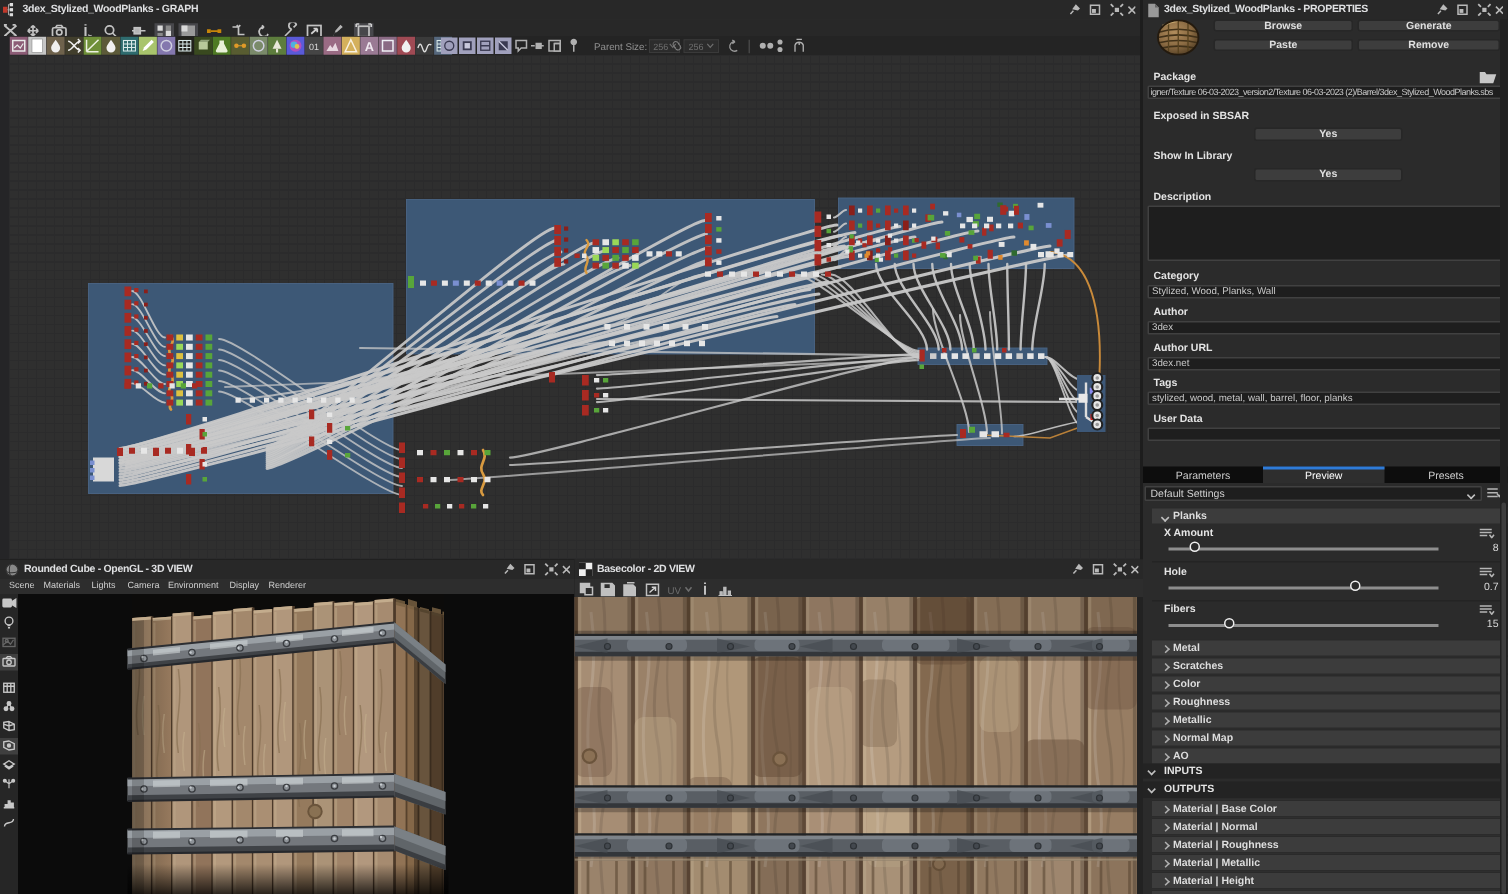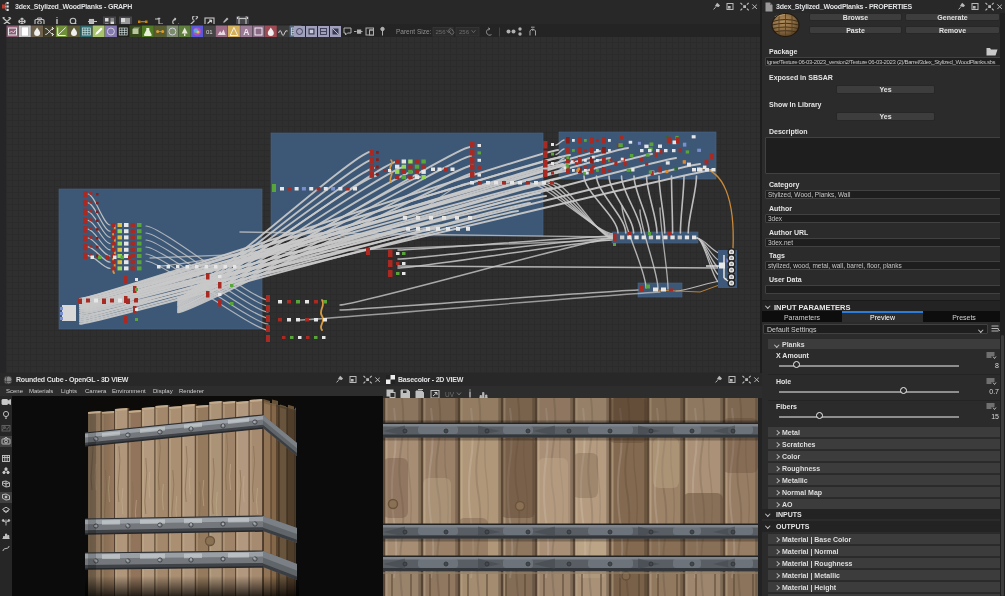--- a/index.html
+++ b/index.html
@@ -1208,24 +1208,20 @@
     <div class="lbl" style="left:7px;top:181px">Category</div>
     <div class="inp" style="left:3px;top:190px;width:237px;height:9px;line-height:8px;text-align:left;padding:0 2px">Stylized, Wood, Planks, Wall</div>
     <div class="lbl" style="left:7px;top:205px">Author</div>
     <div class="inp" style="left:3px;top:214px;width:237px;height:9px;line-height:8px;text-align:left;padding:0 2px">3dex</div>
     <div class="lbl" style="left:7px;top:229px">Author URL</div>
     <div class="inp" style="left:3px;top:238px;width:237px;height:9px;line-height:8px;text-align:left;padding:0 2px">3dex.net</div>
     <div class="lbl" style="left:7px;top:252px">Tags</div>
     <div class="inp" style="left:3px;top:261px;width:237px;height:9px;line-height:8px;text-align:left;padding:0 2px">stylized, wood, metal, wall, barrel, floor, planks</div>
     <div class="lbl" style="left:7px;top:276px">User Data</div>
     <div class="inp" style="left:3px;top:285px;width:237px;height:9px;line-height:8px;text-align:left;padding:0 2px"></div>
-    <div class="abs" style="left:0;top:300px;width:243px;height:11px;background:#232323;border-top:1px solid #1a1a1a">
-      <span class="lbl" style="left:12px;top:2px;font-size:7.5px">INPUT PARAMETERS</span>
-      <span class="cv" style="left:4px;top:3px"></span>
-    </div>
     <div class="abs" style="left:0;top:311px;width:243px;height:11px;background:#0d0d0d">
       <div class="abs" style="left:0;top:1.5px;width:80px;height:9.5px;color:#cfcfcf;font-size:7px;text-align:center;line-height:9px">Parameters</div>
       <div class="abs" style="left:80px;top:0;width:81px;height:11px;background:#2e2e2e;border-top:2px solid #2e7bd8;color:#fff;font-size:7px;text-align:center;line-height:9px">Preview</div>
       <div class="abs" style="left:161px;top:1.5px;width:82px;height:9.5px;color:#cfcfcf;font-size:7px;text-align:center;line-height:9px">Presets</div>
     </div>
     <div class="inp" style="left:1px;top:324px;width:225px;height:10px;line-height:9px;padding:0 3px;font-size:7px;color:#d0d0d0">Default Settings<span class="cv" style="right:5px;top:2.5px"></span></div>
     <svg class="abs" style="left:229px;top:325px" width="11" height="8" viewBox="0 0 11 8">
       <g stroke="#b5b5b5" fill="none">
         <path d="M0.5 1 h7 M0.5 3.5 h7 M0.5 6 h7"></path>
         <path d="M9 3 l1.5 2 1.5 -2" transform="translate(-2 1)"></path>

